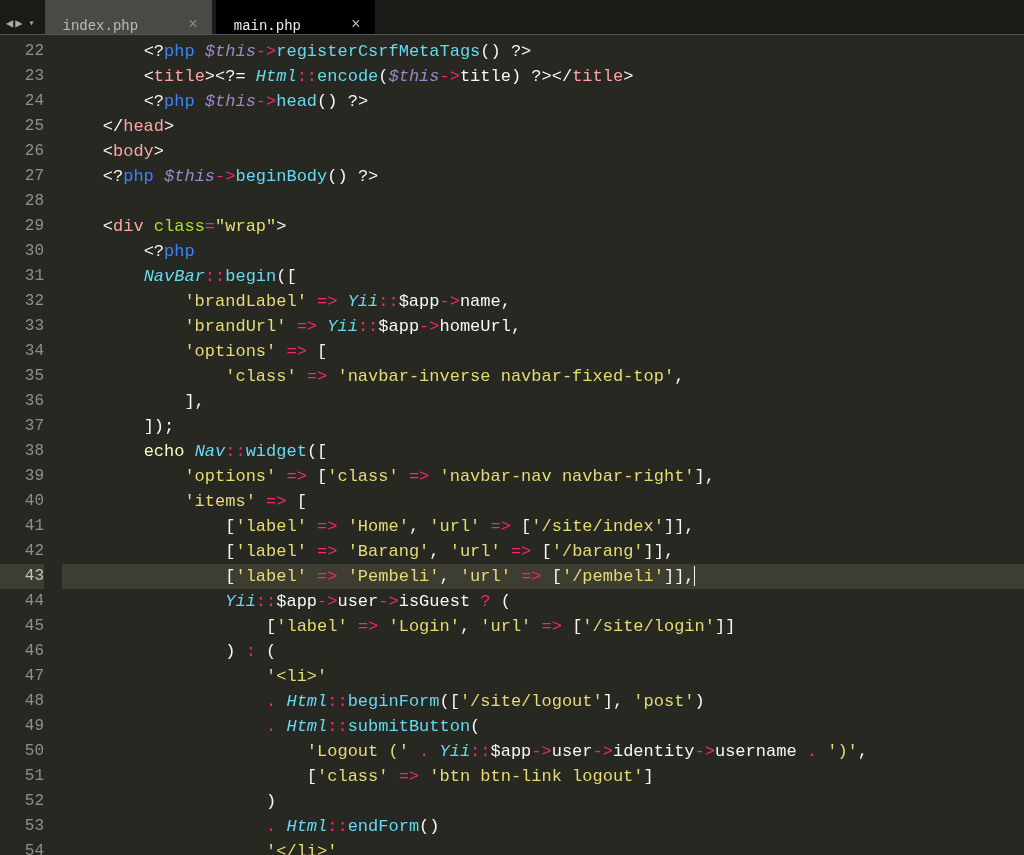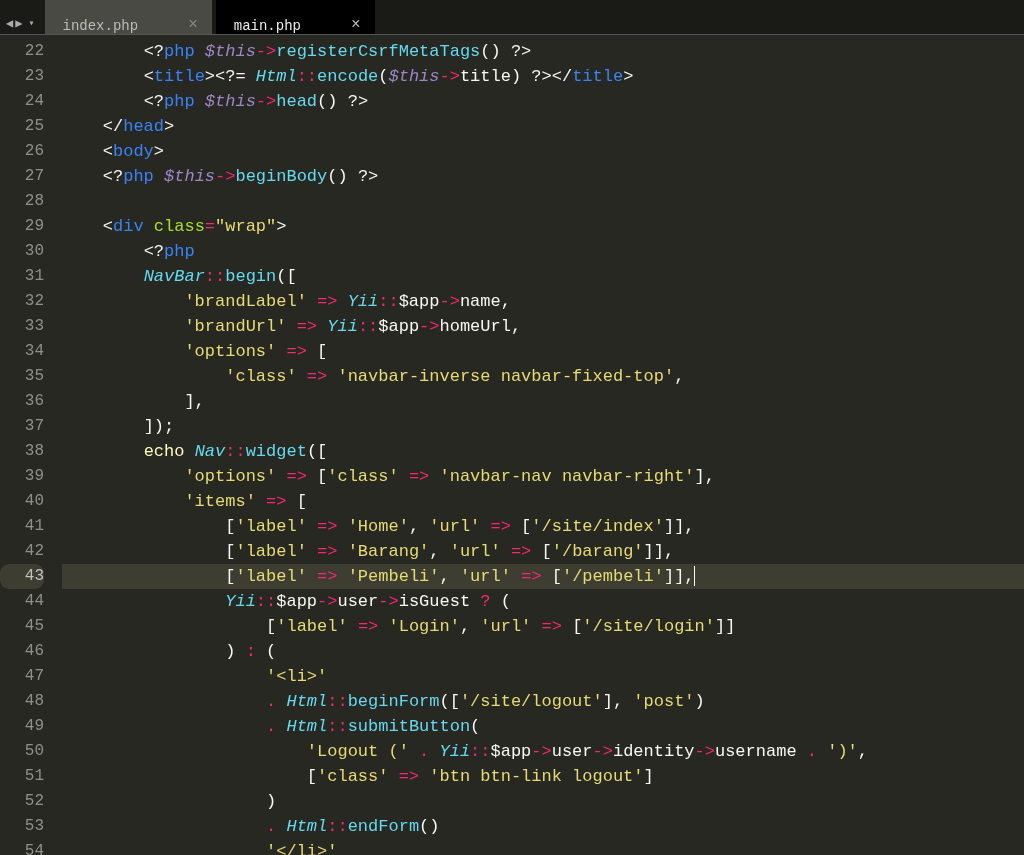--- a/index.html
+++ b/index.html
@@ -71,21 +71,21 @@
     width: 54px;
     background: #272822;
     text-align: right;
     padding: 4px 10px 0 0;
     color: #90908a;
     font-size: 16px;
     line-height: 25px;
     user-select: none;
   }
   .gutter .ln { height: 25px; }
-  .gutter .ln.current { background: #3e3d32; color: #c2c2bd; border-radius: 9px; }
+  .gutter .ln.current { background: #3e3d32; color: #c2c2bd; }
 
   .code {
     flex: 1;
     padding: 4px 0 0 8px;
     white-space: pre;
     font-size: 17px;
     line-height: 25px;
   }
   .code .row { height: 25px; position: relative; }
   .code .row.current::before {
@@ -96,21 +96,21 @@
     width: 4px;
     height: 25px;
     background: transparent;
   }
   .code .row.current {
     background: #3e3d32;
   }
 
   
   .tk-default { color: #f8f8f2; }
-  .tk-tag     { color: #3b82f6; }   
+  .tk-tag     { color: #fca5a5; }   
   .tk-attr    { color: #a6e22e; }   
   .tk-func    { color: #66d9ef; }
   .tk-varthis { color: #9e86c8; font-style: italic; }
   .tk-op      { color: #f92672; }   
   .tk-str     { color: #e6db74; }   
   .tk-kw      { color: #fef9c3; }   
   .tk-punct   { color: #f8f8f2; }   
   .tk-phpkw   { color: #3b82f6; }   
   .tk-arrow   { color: #f92672; }
   .tk-class   { color: #66d9ef; font-style: italic; }

